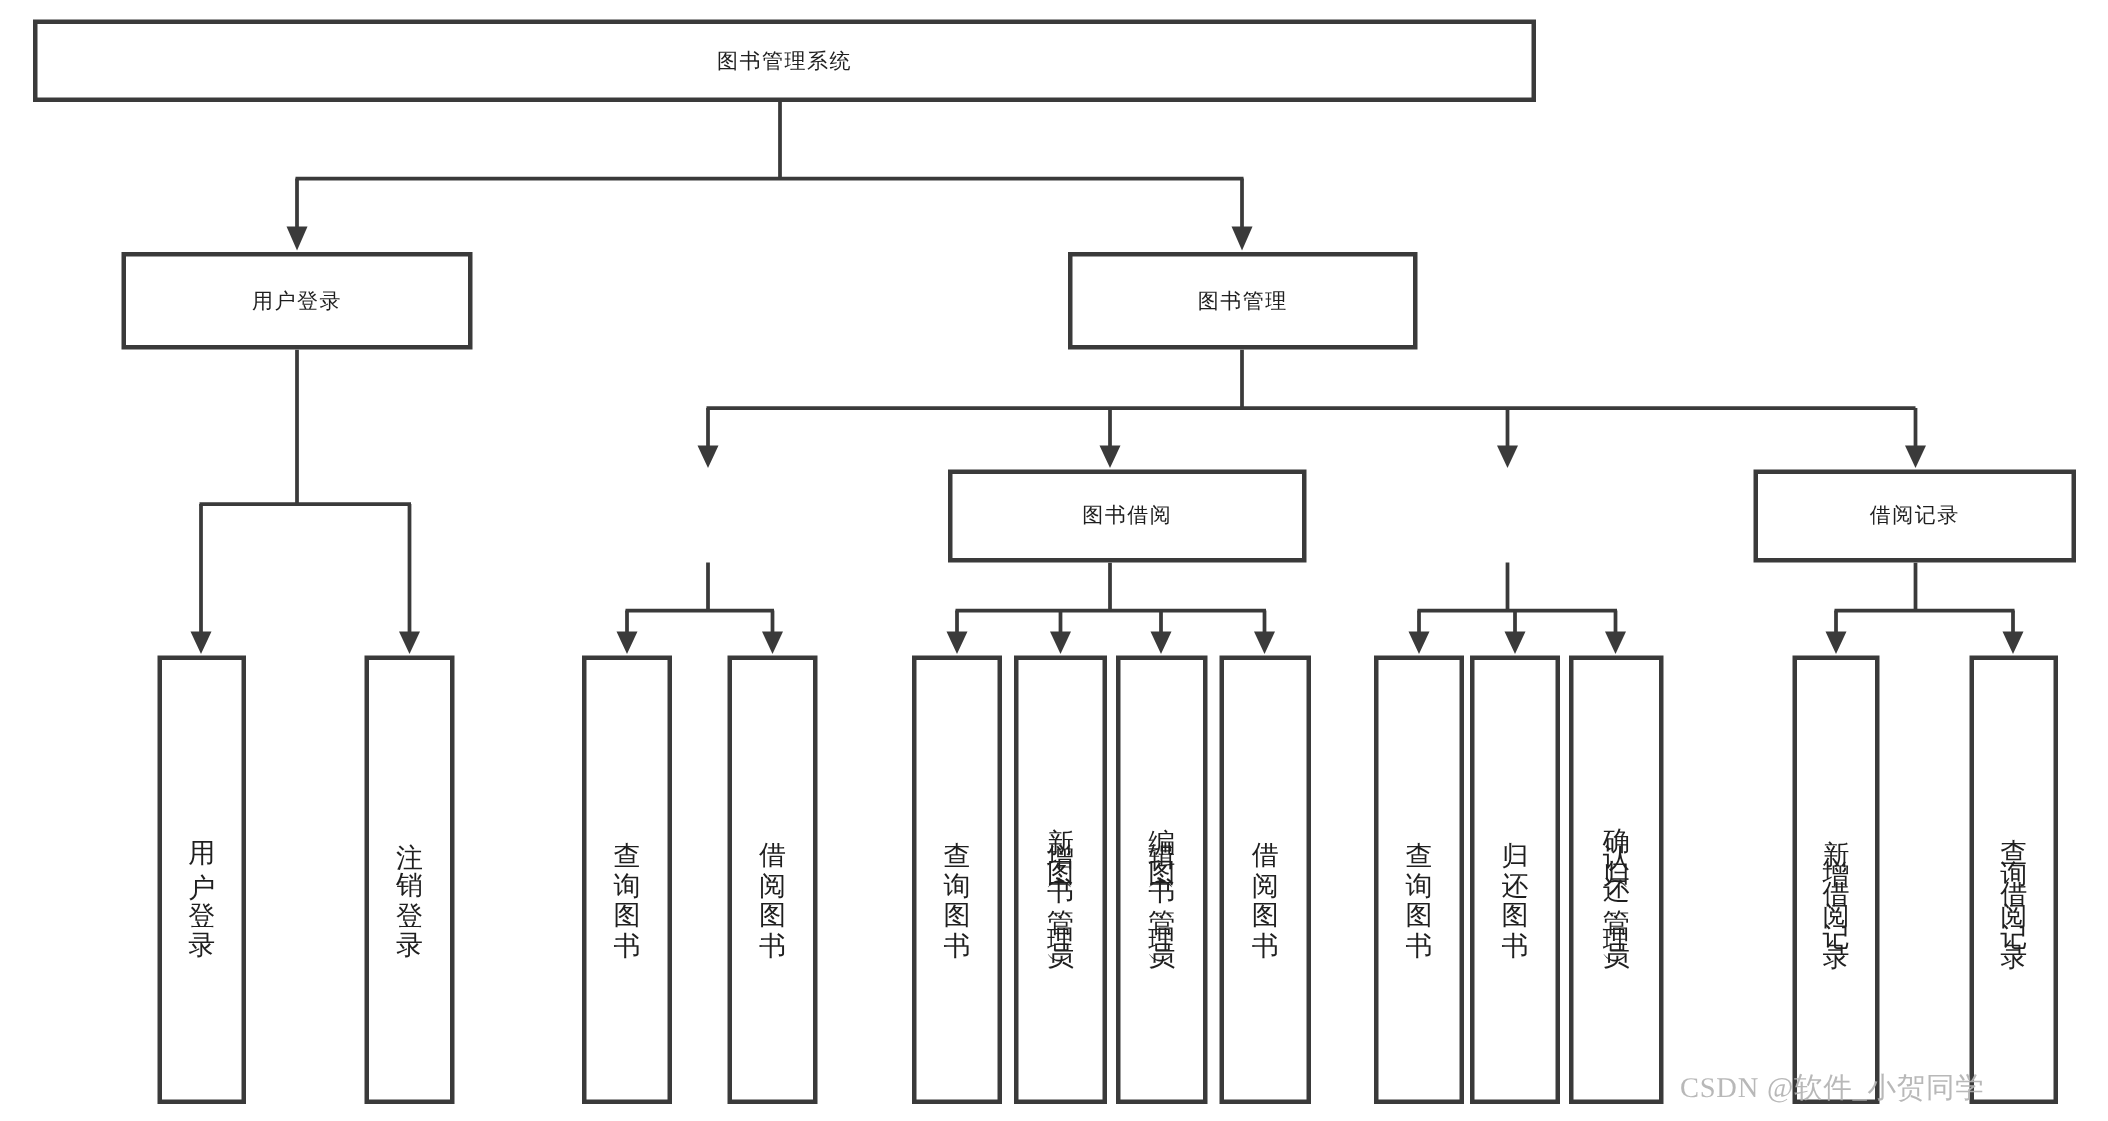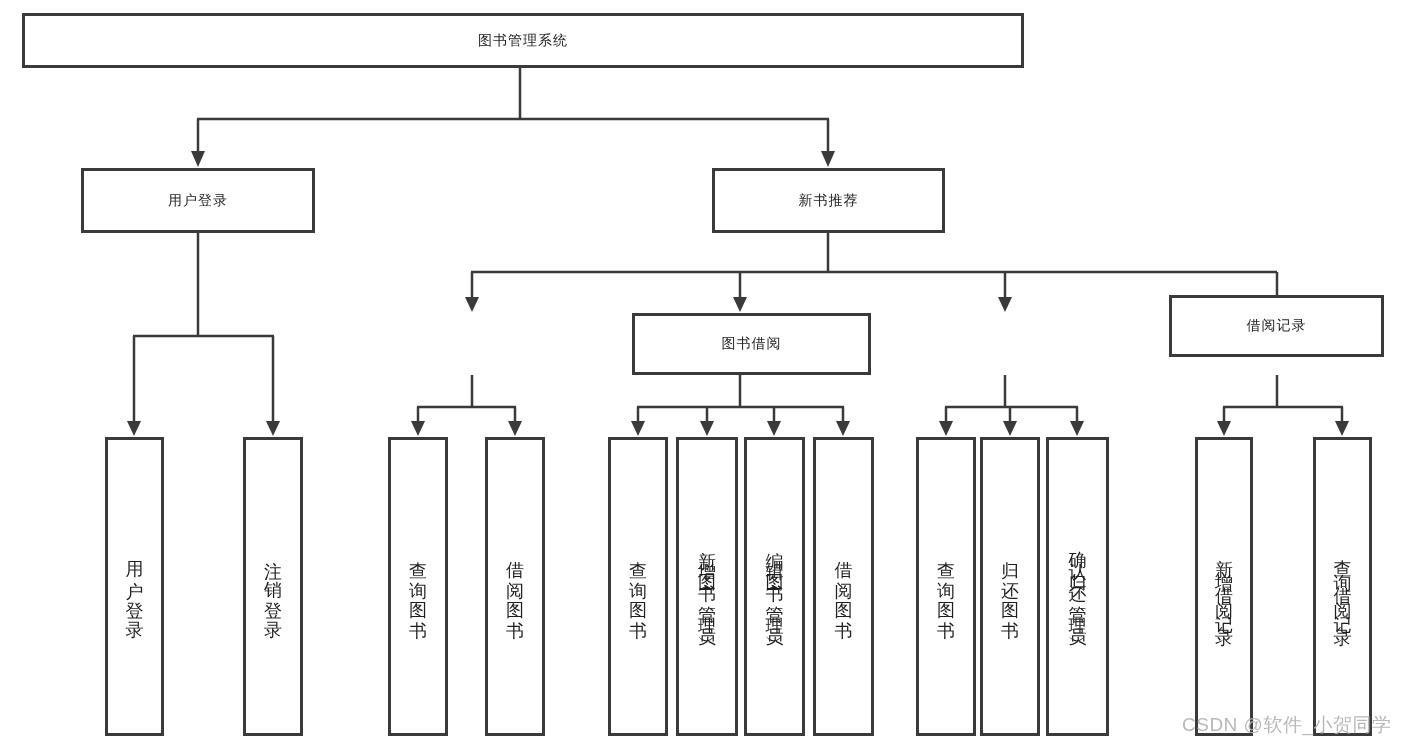--- a/index.html
+++ b/index.html
@@ -44,27 +44,28 @@
     text-orientation:mixed;
     font-size:18px;
     line-height:1;
     white-space:nowrap;
   }
   .vs-short{letter-spacing:20px;}
   .vs-med{letter-spacing:14px;}
   .vs-long{letter-spacing:11px;}
   .watermark{
     position:absolute;
-    left:1182px;top:712px;
+    left:1120px;top:712px;
     font-size:19px;
     color:var(--wm);
     opacity:.92;
     letter-spacing:.5px;
     white-space:nowrap;
     z-index:5;
+    font-family:Liberation Serif, serif;
   }
 </style>
 </head>
 <body>
 
 <div class="canvas">
 
   <svg class="connectors" viewBox="0 0 1405 747" xmlns="http://www.w3.org/2000/svg" aria-hidden="true">
     <g stroke="currentColor" stroke-width="2.5" fill="none">
 
@@ -130,24 +131,24 @@
       <polygon points="1003,421 1017,421 1010,436"></polygon>
       <polygon points="1070,421 1084,421 1077,436"></polygon>
       <polygon points="1217,421 1231,421 1224,436"></polygon>
       <polygon points="1335,421 1349,421 1342,436"></polygon>
     </g>
   </svg>
 
   <div class="box" style="left:22px;top:13px;width:1002px;height:55px">图书管理系统</div>
 
   <div class="box" style="left:81px;top:168px;width:234px;height:65px">用户登录</div>
-  <div class="box" style="left:712px;top:168px;width:233px;height:65px">新书推荐</div>
+  <div class="box" style="left:712px;top:168px;width:233px;height:65px">图书管理</div>
 
   <div class="box" style="left:632px;top:313px;width:239px;height:62px">图书借阅</div>
-  <div class="box" style="left:1169px;top:295px;width:215px;height:62px">借阅记录</div>
+  <div class="box" style="left:1169px;top:313px;width:215px;height:62px">借阅记录</div>
 
   <div class="leaf" style="left:105px;width:59px">
     <span class="vtext vs-short">用户登录</span>
   </div>
   <div class="leaf" style="left:243px;width:60px">
     <span class="vtext vs-short">注销登录</span>
   </div>
   <div class="leaf" style="left:388px;width:60px">
     <span class="vtext vs-short">查询图书</span>
   </div>

